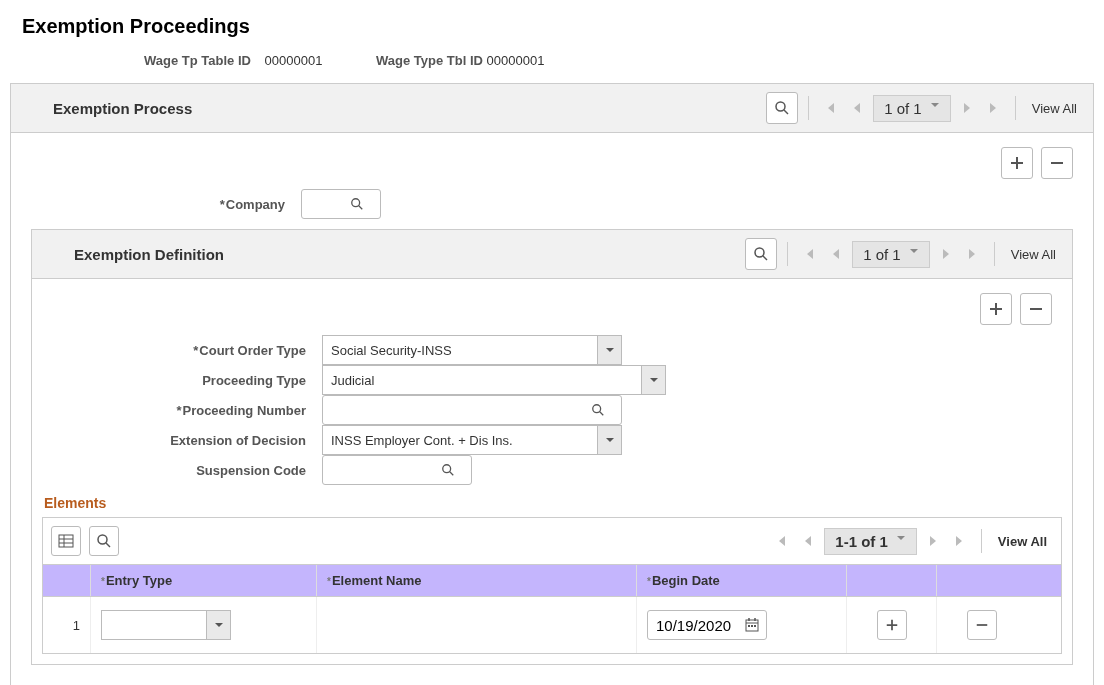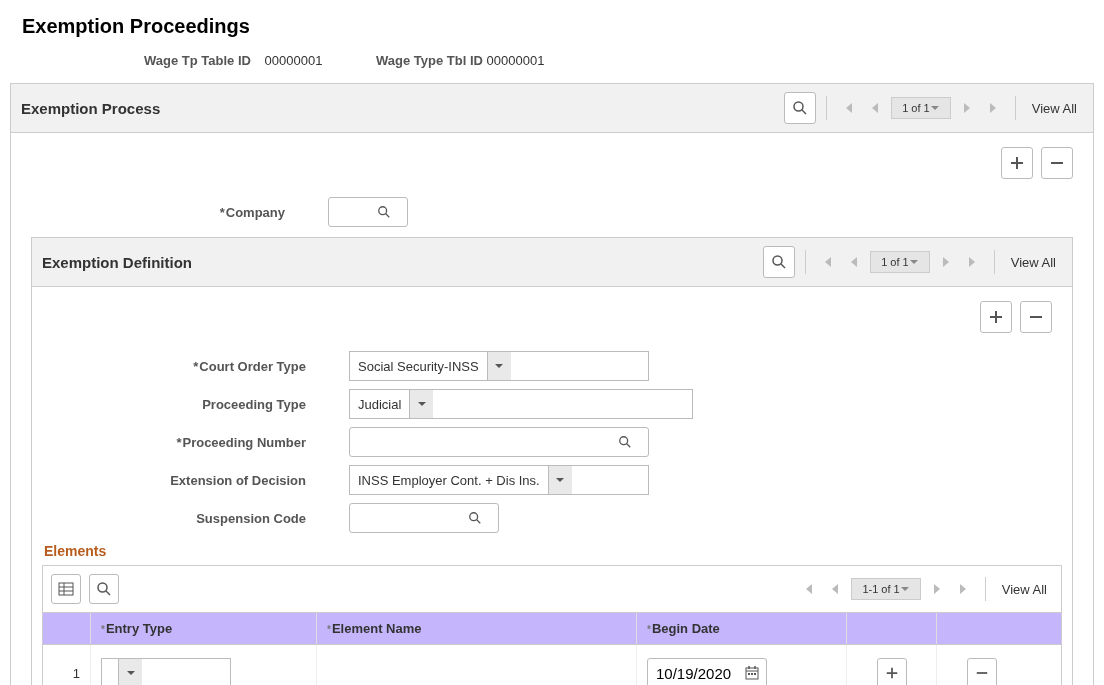--- a/index.html
+++ b/index.html
@@ -9,58 +9,58 @@
   .header-info { margin-left: 140px; margin-bottom: 15px; }
   .header-info .lbl { font-weight: bold; color: #555; text-align: center; }
   .header-info .val { margin-left: 10px; margin-right: 50px; }
 
   .section { border: 1px solid #ccc; margin: 0 6px 6px 6px; }
   .section.inner { margin: 10px; }
   .section-head {
     display: flex; align-items: center; justify-content: space-between;
     background: #f1f1f1; padding: 8px 10px; border-bottom: 1px solid #ccc;
   }
-  .section-head .title { font-weight: bold; color: #333; font-size: 15px; }
+  .section-head .title { font-weight: bold; color: #333; font-size: 15px; margin-left: 32px; }
   .nav { display: flex; align-items: center; gap: 6px; }
   .iconbtn {
     width: 32px; height: 32px; border: 1px solid #bbb; border-radius: 3px;
     background: #fff; display: flex; align-items: center; justify-content: center;
     cursor: pointer;
   }
   .iconbtn.small { width: 30px; height: 30px; }
   .divider-v { width: 1px; height: 24px; background: #ccc; margin: 0 4px; }
   .navicon { font-size: 14px; color: #bbb; cursor: pointer; padding: 0 4px; }
   .page-indicator {
-    background: #e5e5e5; border: 1px solid #ccc; padding: 4px 10px; font-size: 11px;
-    display: flex; align-items: center; 
+    background: #e5e5e5; border: 1px solid #ccc; padding: 4px 10px; font-size: 15px;
+    display: flex; align-items: flex-start; gap: 8px;
   }
   .page-indicator .dd { color: #777; }
   .view-all { color: #333; cursor: pointer; padding: 0 6px; }
 
   .section-body { padding: 10px; position: relative; }
   .row-actions { display: flex; gap: 8px; justify-content: flex-end; padding: 4px 10px 10px 0; }
 
-  .form-row { display: flex; align-items: center; margin: 8px 0; gap: 27px; }
+  .form-row { display: flex; align-items: center; margin: 0 0; }
   .form-label { width: 280px; text-align: right; padding-right: 16px; font-weight: bold; color: #555; }
   .req::before { content: "*"; color: #555; margin-right: 1px; }
 
   .lookup { display: flex; align-items: center; border: 1px solid #bbb; border-radius: 3px; height: 30px; padding: 0 8px; background: #fff; }
   .lookup input { border: none; outline: none; font-size: 13px; height: 26px; }
   .lookup .mag { color: #555; font-size: 14px; }
 
   .select {
-    display: flex; align-items: center; 
+    display: flex; align-items: center; justify-content: space-between;
     border: 1px solid #bbb; height: 30px; background: #fff;
   }
   .select .sel-val { padding: 0 8px; font-size: 13px; }
   .select .sel-btn { width: 24px; height: 28px; background: #e9e9e9; border-left: 1px solid #bbb; display: flex; align-items: center; justify-content: center; color: #555; font-size: 11px; }
 
   .elements-title { color: #b85c1e; font-weight: bold; margin: 10px 0 6px 2px; font-size: 14px; }
   .grid { border: 1px solid #ccc; }
-  .grid-toolbar { display: flex; align-items: center; justify-content: space-between; padding: 8px; }
+  .grid-toolbar { display: flex; align-items: center; justify-content: space-between; padding: 8px; font-weight: bold; }
   .grid-tools-left { display: flex; gap: 8px; }
   .grid-head-row { display: flex; background: #c4b5fd; border-top: 1px solid #ccc; border-bottom: 1px solid #ccc; }
   .gh { padding: 8px 10px; font-weight: bold; color: #333; border-right: 1px solid #ddd; }
   .gh.last { border-right: none; }
   .grid-row { display: flex; align-items: center; }
   .gc { padding: 8px 10px; border-right: 1px solid #eee; display: flex; align-items: center; height: 56px; }
   .gc.last { border-right: none; }
 
   .col-rownum { width: 48px; justify-content: flex-end; }
   .col-entry { width: 226px; }

